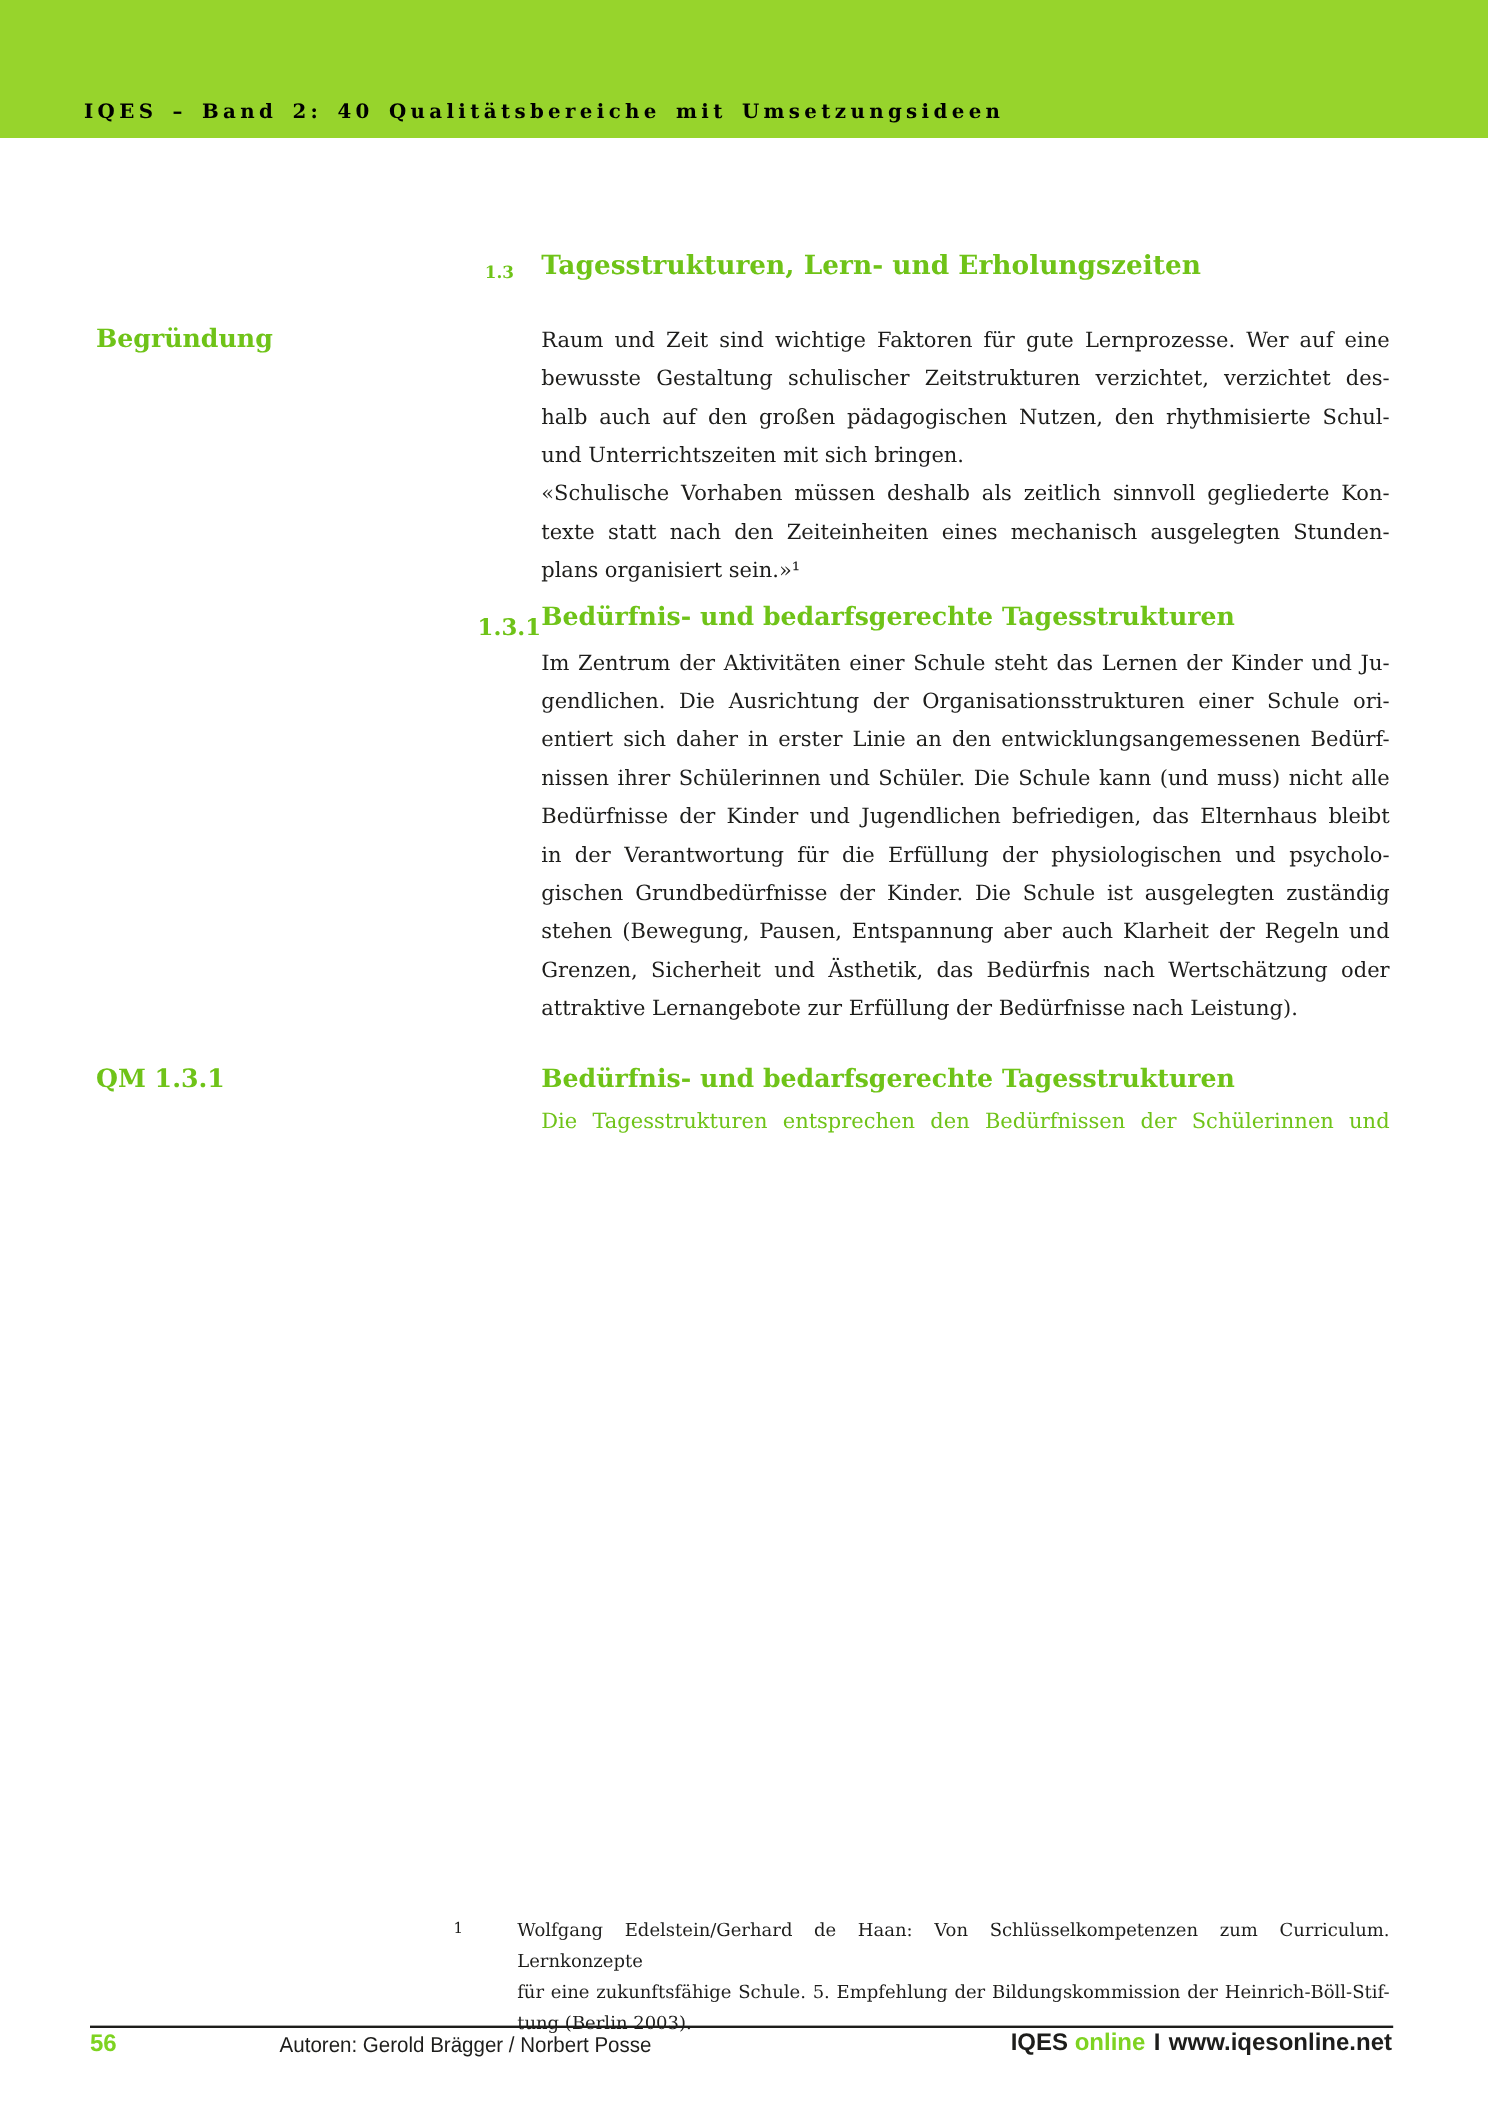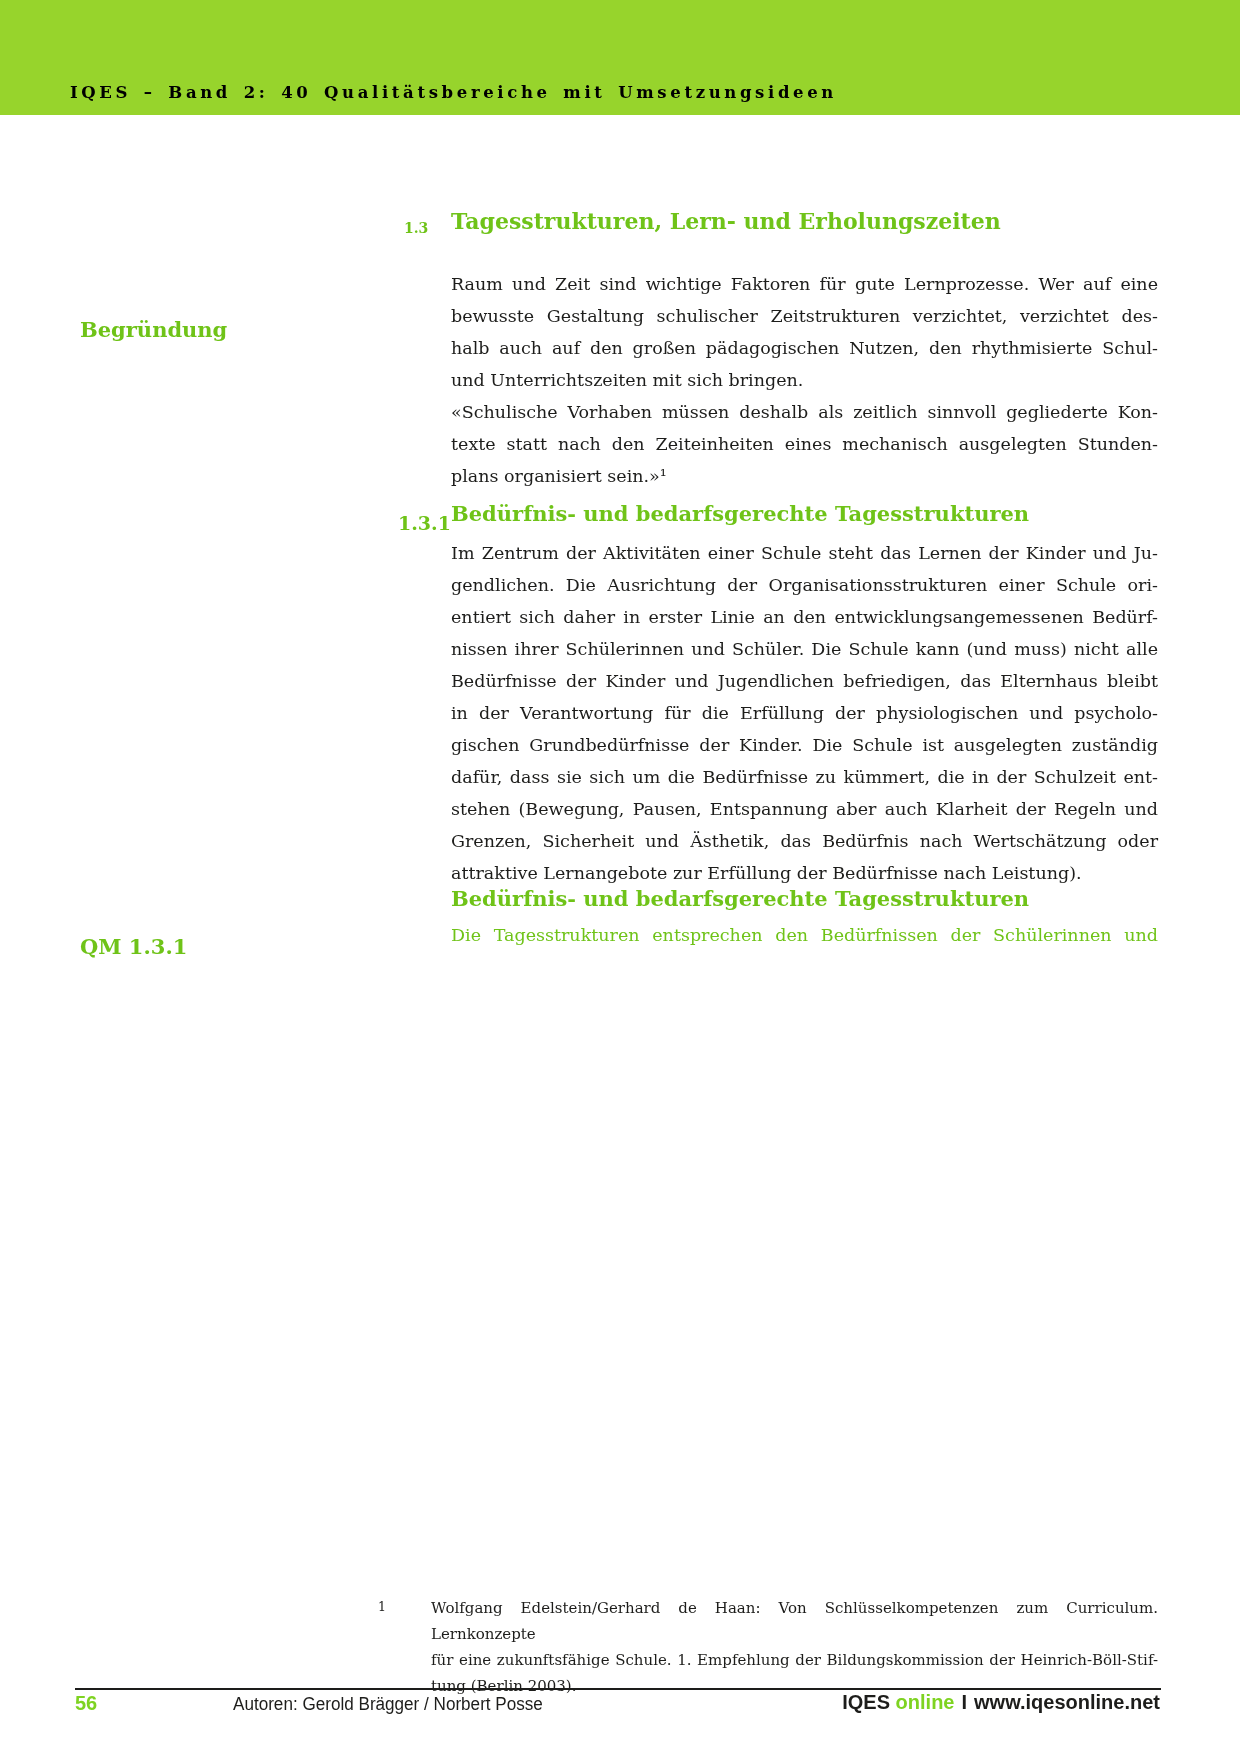--- a/index.html
+++ b/index.html
@@ -9,21 +9,21 @@
   }
   
   .header-bar{position:absolute;left:0;top:0;width:1240px;height:115px;background:var(--green_bar,#97d42c);}
   .header-title{
     position:absolute;left:70px;bottom:13px;color:#000000;font-weight:bold;
     font-size:16.5px;letter-spacing:0.22em;word-spacing:0.2em;white-space:nowrap;
   }
   
   .section-number{position:absolute;left:404px;top:220px;font-size:14px;font-weight:bold;color:var(--green_text,#6fc318);}
   .section-title{position:absolute;left:451px;top:208px;font-size:22px;font-weight:bold;color:var(--green_text,#6fc318);white-space:nowrap;}
-  .margin-label{position:absolute;left:80px;font-size:21px;font-weight:bold;color:var(--green_text,#6fc318);white-space:nowrap;margin-top:48px;}
+  .margin-label{position:absolute;left:80px;font-size:21px;font-weight:bold;color:var(--green_text,#6fc318);white-space:nowrap;}
   .label-begruendung{top:269px;}
   .label-qm{top:886px;}
   .subsection-number{position:absolute;left:398px;top:512px;font-size:19px;font-weight:bold;color:var(--green_text,#6fc318);}
   .subsection-title{position:absolute;left:451px;top:501px;font-size:21px;font-weight:bold;color:var(--green_text,#6fc318);white-space:nowrap;}
   .qm-title{position:absolute;left:451px;top:886px;font-size:21px;font-weight:bold;color:var(--green_text,#6fc318);white-space:nowrap;}
   
   .body-block{position:absolute;left:451px;width:707px;font-size:17.5px;line-height:32px;color:var(--ink,#1d1d1b);}
   .para1{top:268px;}
   .para2{top:537px;}
   .qm-body{position:absolute;left:451px;top:919px;width:707px;font-size:17.5px;line-height:32px;color:var(--green_text,#6fc318);}
@@ -74,36 +74,35 @@
   <div class="subsection-title">Bedürfnis- und bedarfsgerechte Tagesstrukturen</div>
 
   <div class="body-block para2">
       <div class="tline">Im Zentrum der Aktivitäten einer Schule steht das Lernen der Kinder und Ju-</div>
       <div class="tline">gendlichen. Die Ausrichtung der Organisationsstrukturen einer Schule ori-</div>
       <div class="tline">entiert sich daher in erster Linie an den entwicklungsangemessenen Bedürf-</div>
       <div class="tline">nissen ihrer Schülerinnen und Schüler. Die Schule kann (und muss) nicht alle</div>
       <div class="tline">Bedürfnisse der Kinder und Jugendlichen befriedigen, das Elternhaus bleibt</div>
       <div class="tline">in der Verantwortung für die Erfüllung der physiologischen und psycholo-</div>
       <div class="tline">gischen Grundbedürfnisse der Kinder. Die Schule ist ausgelegten zuständig</div>
-      <div class="tline">dafür, dass sie sich um die Bedürfnisse zu kümmert, die in der Schulzeit ent-</div>
       <div class="tline">stehen (Bewegung, Pausen, Entspannung aber auch Klarheit der Regeln und</div>
       <div class="tline">Grenzen, Sicherheit und Ästhetik, das Bedürfnis nach Wertschätzung oder</div>
       <div class="tline tline-last">attraktive Lernangebote zur Erfüllung der Bedürfnisse nach Leistung).</div>
     </div>
 
   <div class="margin-label label-qm">QM 1.3.1</div>
   <div class="qm-title">Bedürfnis- und bedarfsgerechte Tagesstrukturen</div>
   <div class="qm-body">
       <div class="tline">Die Tagesstrukturen entsprechen den Bedürfnissen der Schülerinnen und</div>
     </div>
 
   <div class="footnote-marker">1</div>
   <div class="footnote-text">
       <div class="tline">Wolfgang Edelstein/Gerhard de Haan: Von Schlüsselkompetenzen zum Curriculum. Lernkonzepte</div>
-      <div class="tline">für eine zukunftsfähige Schule. 1. Empfehlung der Bildungskommission der Heinrich-Böll-Stif-</div>
+      <div class="tline">für eine zukunftsfähige Schule. 5. Empfehlung der Bildungskommission der Heinrich-Böll-Stif-</div>
       <div class="tline tline-last">tung (Berlin 2003).</div>
     </div>
 
   <footer>
     <div class="footer-rule"></div>
     <div class="footer-page-number">56</div>
     <div class="footer-authors">Autoren: Gerold Brägger / Norbert Posse</div>
     <div class="footer-brand"><span class="brand-iqes">IQES</span>&nbsp;<span class="brand-online">online</span><span class="brand-sep">I</span><span class="brand-url">www.iqesonline.net</span></div>
   </footer>
 

